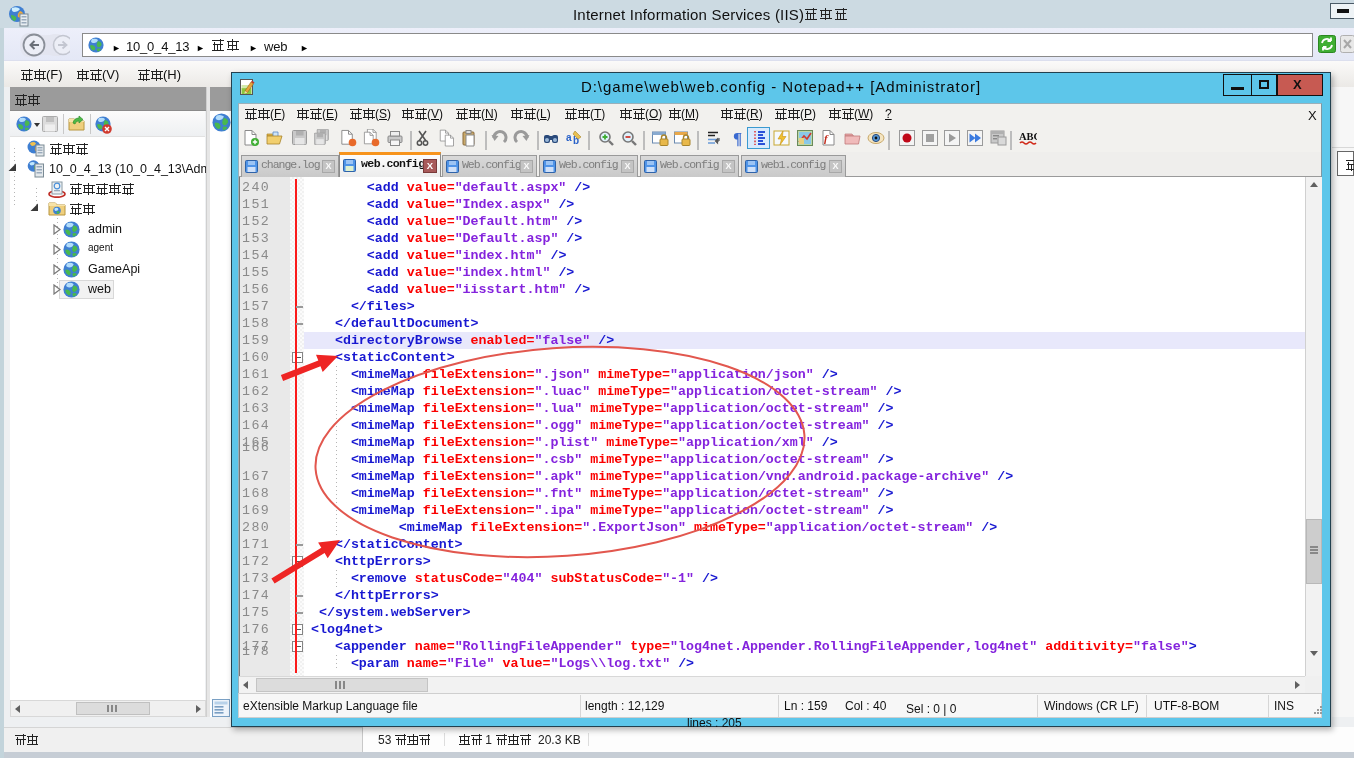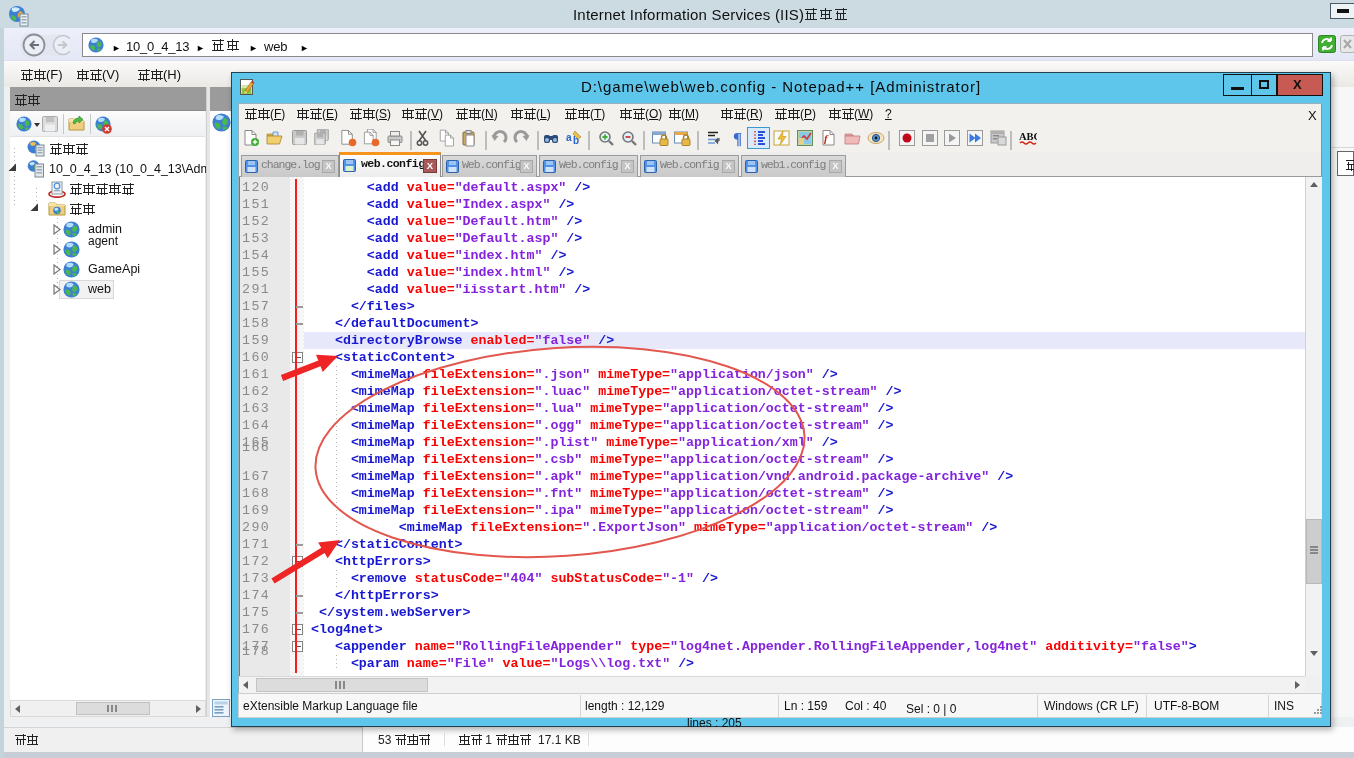--- a/index.html
+++ b/index.html
@@ -177,21 +177,21 @@
 <svg class="abs" style="left:53px;top:244px" width="8" height="11" viewBox="0 0 8 11">
     <polygon points="1,1 7,5.5 1,10" fill="#fdfdfd" stroke="#777" stroke-width="1.2"></polygon>
   </svg>
 <svg class="abs" style="left:63px;top:241px" width="17" height="17" viewBox="0 0 16 16">
     <circle cx="8" cy="8" r="7.6" fill="#3f7fd2"></circle>
     <path d="M4 2 Q8 1 10 3 Q9 6 6 6 Q3 6 3 4 Z" fill="#bfe8ff" opacity=".9"></path>
     <path d="M10 4 Q14 5 13.5 8 Q12 11 9.5 10 Q8 8 9 6 Z" fill="#49b84f"></path>
     <path d="M3 8 Q6 8 7 10 Q8 13 5 13.5 Q2.5 12 2 9 Z" fill="#49b84f"></path>
     <path d="M9 11.5 Q12 11 13 12.5 Q11.5 14.8 9.5 14.5 Q8.7 13 9 11.5 Z" fill="#49b84f"></path>
   </svg>
-<div class="abs" style="left:88px;top:234px;font-size:12px;color:#111">agent</div>
+<div class="abs" style="left:88px;top:242px;font-size:10px;color:#111">agent</div>
 <svg class="abs" style="left:53px;top:264px" width="8" height="11" viewBox="0 0 8 11">
     <polygon points="1,1 7,5.5 1,10" fill="#fdfdfd" stroke="#777" stroke-width="1.2"></polygon>
   </svg>
 <svg class="abs" style="left:63px;top:261px" width="17" height="17" viewBox="0 0 16 16">
     <circle cx="8" cy="8" r="7.6" fill="#3f7fd2"></circle>
     <path d="M4 2 Q8 1 10 3 Q9 6 6 6 Q3 6 3 4 Z" fill="#bfe8ff" opacity=".9"></path>
     <path d="M10 4 Q14 5 13.5 8 Q12 11 9.5 10 Q8 8 9 6 Z" fill="#49b84f"></path>
     <path d="M3 8 Q6 8 7 10 Q8 13 5 13.5 Q2.5 12 2 9 Z" fill="#49b84f"></path>
     <path d="M9 11.5 Q12 11 13 12.5 Q11.5 14.8 9.5 14.5 Q8.7 13 9 11.5 Z" fill="#49b84f"></path>
   </svg>
@@ -235,21 +235,21 @@
 <div class="abs" style="left:1332px;top:147px;width:22px;height:1px;background:#d8d8d8"></div>
 <div class="abs" style="left:1337px;top:151px;width:17px;height:25px;background:#fff;border:1px solid #666"></div>
 <div class="abs" style="left:1345px;top:157px;font-size:13px"><i class="cj"></i></div>
 <div class="abs" style="left:4px;top:727px;width:358px;height:25px;background:#f0f0f0;border-top:1px solid #d5d5d5"></div>
 <div class="abs" style="left:14px;top:733px;font-size:12px;color:#111"><i class="cj s11"></i><i class="cj s11 b2"></i></div>
 <div class="abs" style="left:362px;top:727px;width:992px;height:25px;background:#fdfdfd;border-left:1px solid #c8c8c8"></div>
 <div class="abs" style="left:362px;top:733px;width:992px;height:14px;font-size:12px;color:#222">
 <span style="position:absolute;left:16px;white-space:nowrap">53 <i class="cj s11"></i><i class="cj s11 b2"></i><i class="cj s11"></i></span>
 <span style="position:absolute;left:82px;width:1px;height:13px;background:#ddd"></span>
 <span style="position:absolute;left:96px;white-space:nowrap"><i class="cj s11 b2"></i><i class="cj s11"></i> 1 <i class="cj s11"></i><i class="cj s11 b2"></i><i class="cj s11"></i></span>
-<span style="position:absolute;left:176px">17.1 KB</span>
+<span style="position:absolute;left:176px">20.3 KB</span>
 <span style="position:absolute;left:226px;width:1px;height:13px;background:#ddd"></span>
 </div>
 <div class="abs" style="left:0;top:752px;width:1354px;height:6px;background:#c6cdd5"></div>
 <div class="abs" style="left:0;top:28px;width:4px;height:730px;background:#c3d4db"></div>
 <div class="abs" style="left:231px;top:72px;width:1100px;height:655px;background:#5dc6ea;border:1px solid #22404f;box-shadow:2px 3px 6px rgba(0,0,0,.3)"></div>
 <svg class="abs" style="left:240px;top:79px" width="16" height="17" viewBox="0 0 16 17">
 <rect x="0.5" y="0.5" width="12" height="15" fill="#fff" stroke="#555"></rect>
 <rect x="1.5" y="9" width="10" height="6" fill="#8cc63f"></rect>
 <rect x="1.5" y="6" width="10" height="3.2" fill="#d3e9a8"></rect>
 <path d="M5 12 L11 3 L13.5 4.8 L7.5 13.5 Z" fill="#e8a33d" stroke="#a06a10" stroke-width=".6"></path>
@@ -522,33 +522,33 @@
   </svg>
 <div class="abs mono" style="left:761px;top:158px;font-size:11.5px;letter-spacing:-1.05px;color:#7d7d7d;white-space:nowrap">web1.config</div>
 <div class="abs" style="left:829px;top:160px;width:13px;height:13px;background:#c4c4c4;border:1px solid #a8a8a8"></div>
 <div class="abs" style="left:829px;top:160px;width:13px;height:13px;font-size:9px;font-weight:bold;color:#fafafa;text-align:center;line-height:13px">X</div>
 <div class="abs" style="left:239px;top:177px;width:1066px;height:499px;background:#fff;border-left:1px solid #777"></div>
 <div class="abs" style="left:240px;top:177px;width:50px;height:499px;background:#e9e9e9"></div>
 <div class="abs" style="left:290px;top:177px;width:14px;height:499px;background:repeating-conic-gradient(#f1f1f1 0 25%,#fbfbfb 0 50%) 0 0/4px 4px"></div>
 <div class="abs" style="left:304px;top:332px;width:1001px;height:17px;background:#e8e8fb"></div>
 <div class="abs" style="left:295px;top:179px;width:2.4px;height:494px;background:#fb1a1a;z-index:3"></div>
 <div class="abs" style="left:239px;top:177px;width:1066px;height:499px;overflow:hidden">
-<div class="ln" style="top:2px">120</div>
+<div class="ln" style="top:2px">240</div>
 <div class="cl" style="top:2px">        <span class="t">&lt;add</span> <span class="a">value=</span><span class="v">"default.aspx"</span> <span class="t">/&gt;</span></div>
 <div class="ln" style="top:19px">151</div>
 <div class="cl" style="top:19px">        <span class="t">&lt;add</span> <span class="a">value=</span><span class="v">"Index.aspx"</span> <span class="t">/&gt;</span></div>
 <div class="ln" style="top:36px">152</div>
 <div class="cl" style="top:36px">        <span class="t">&lt;add</span> <span class="a">value=</span><span class="v">"Default.htm"</span> <span class="t">/&gt;</span></div>
 <div class="ln" style="top:53px">153</div>
 <div class="cl" style="top:53px">        <span class="t">&lt;add</span> <span class="a">value=</span><span class="v">"Default.asp"</span> <span class="t">/&gt;</span></div>
 <div class="ln" style="top:70px">154</div>
 <div class="cl" style="top:70px">        <span class="t">&lt;add</span> <span class="a">value=</span><span class="v">"index.htm"</span> <span class="t">/&gt;</span></div>
 <div class="ln" style="top:87px">155</div>
 <div class="cl" style="top:87px">        <span class="t">&lt;add</span> <span class="a">value=</span><span class="v">"index.html"</span> <span class="t">/&gt;</span></div>
-<div class="ln" style="top:104px">291</div>
+<div class="ln" style="top:104px">156</div>
 <div class="cl" style="top:104px">        <span class="t">&lt;add</span> <span class="a">value=</span><span class="v">"iisstart.htm"</span> <span class="t">/&gt;</span></div>
 <div class="ln" style="top:121px">157</div>
 <div class="cl" style="top:121px">      <span class="t">&lt;/files&gt;</span></div>
 <div class="ln" style="top:138px">158</div>
 <div class="cl" style="top:138px">    <span class="t">&lt;/defaultDocument&gt;</span></div>
 <div class="ln" style="top:155px">159</div>
 <div class="cl" style="top:155px">    <span class="t">&lt;directoryBrowse</span> <span class="a">enabled=</span><span class="v">"false"</span> <span class="t">/&gt;</span></div>
 <div class="ln" style="top:172px">160</div>
 <div class="cl" style="top:172px">    <span class="t">&lt;staticContent&gt;</span></div>
 <div class="ln" style="top:189px">161</div>
@@ -562,21 +562,21 @@
 <div class="ln" style="top:257px">165</div>
 <div class="cl" style="top:257px">      <span class="t">&lt;mimeMap</span><span class="a"> fileExtension=</span><span class="v">".plist"</span><span class="a"> mimeType=</span><span class="v">"application/xml"</span> <span class="t">/&gt;</span></div>
 <div class="ln" style="top:262px">166</div>
 <div class="cl" style="top:274px">      <span class="t">&lt;mimeMap</span><span class="a"> fileExtension=</span><span class="v">".csb"</span><span class="a"> mimeType=</span><span class="v">"application/octet-stream"</span> <span class="t">/&gt;</span></div>
 <div class="ln" style="top:291px">167</div>
 <div class="cl" style="top:291px">      <span class="t">&lt;mimeMap</span><span class="a"> fileExtension=</span><span class="v">".apk"</span><span class="a"> mimeType=</span><span class="v">"application/vnd.android.package-archive"</span> <span class="t">/&gt;</span></div>
 <div class="ln" style="top:308px">168</div>
 <div class="cl" style="top:308px">      <span class="t">&lt;mimeMap</span><span class="a"> fileExtension=</span><span class="v">".fnt"</span><span class="a"> mimeType=</span><span class="v">"application/octet-stream"</span> <span class="t">/&gt;</span></div>
 <div class="ln" style="top:325px">169</div>
 <div class="cl" style="top:325px">      <span class="t">&lt;mimeMap</span><span class="a"> fileExtension=</span><span class="v">".ipa"</span><span class="a"> mimeType=</span><span class="v">"application/octet-stream"</span> <span class="t">/&gt;</span></div>
-<div class="ln" style="top:342px">290</div>
+<div class="ln" style="top:342px">280</div>
 <div class="cl" style="top:342px">            <span class="t">&lt;mimeMap</span><span class="a"> fileExtension=</span><span class="v">".ExportJson"</span><span class="a"> mimeType=</span><span class="v">"application/octet-stream"</span> <span class="t">/&gt;</span></div>
 <div class="ln" style="top:359px">171</div>
 <div class="cl" style="top:359px">    <span class="t">&lt;/staticContent&gt;</span></div>
 <div class="ln" style="top:376px">172</div>
 <div class="cl" style="top:376px">    <span class="t">&lt;httpErrors&gt;</span></div>
 <div class="ln" style="top:393px">173</div>
 <div class="cl" style="top:393px">      <span class="t">&lt;remove</span> <span class="a">statusCode=</span><span class="v">"404"</span> <span class="a">subStatusCode=</span><span class="v">"-1"</span> <span class="t">/&gt;</span></div>
 <div class="ln" style="top:410px">174</div>
 <div class="cl" style="top:410px">    <span class="t">&lt;/httpErrors&gt;</span></div>
 <div class="ln" style="top:427px">175</div>

